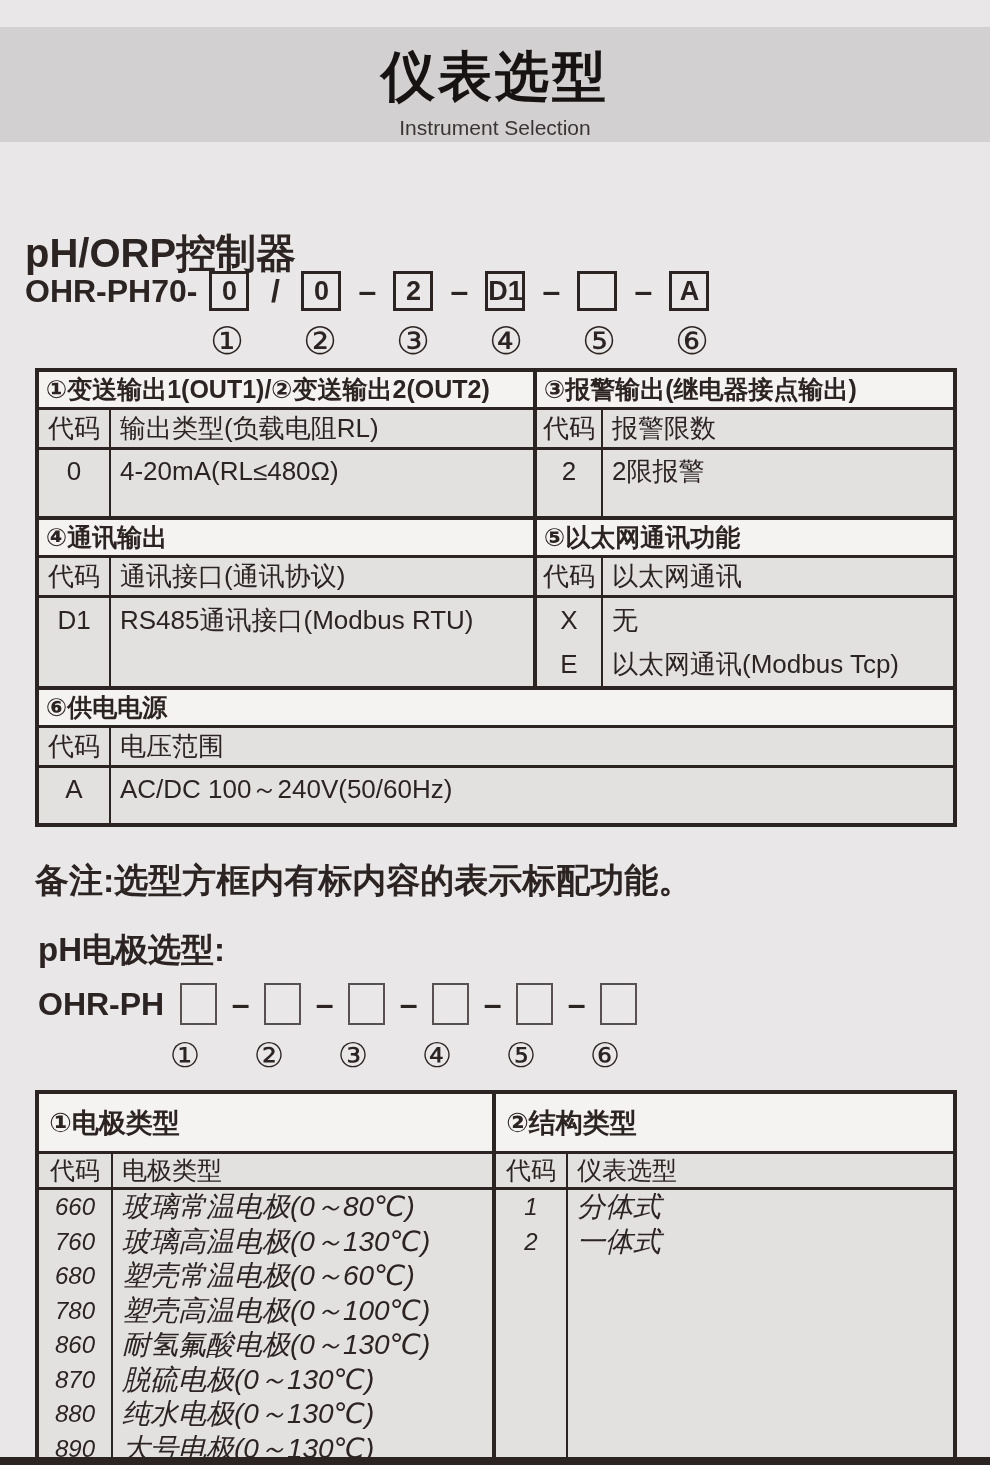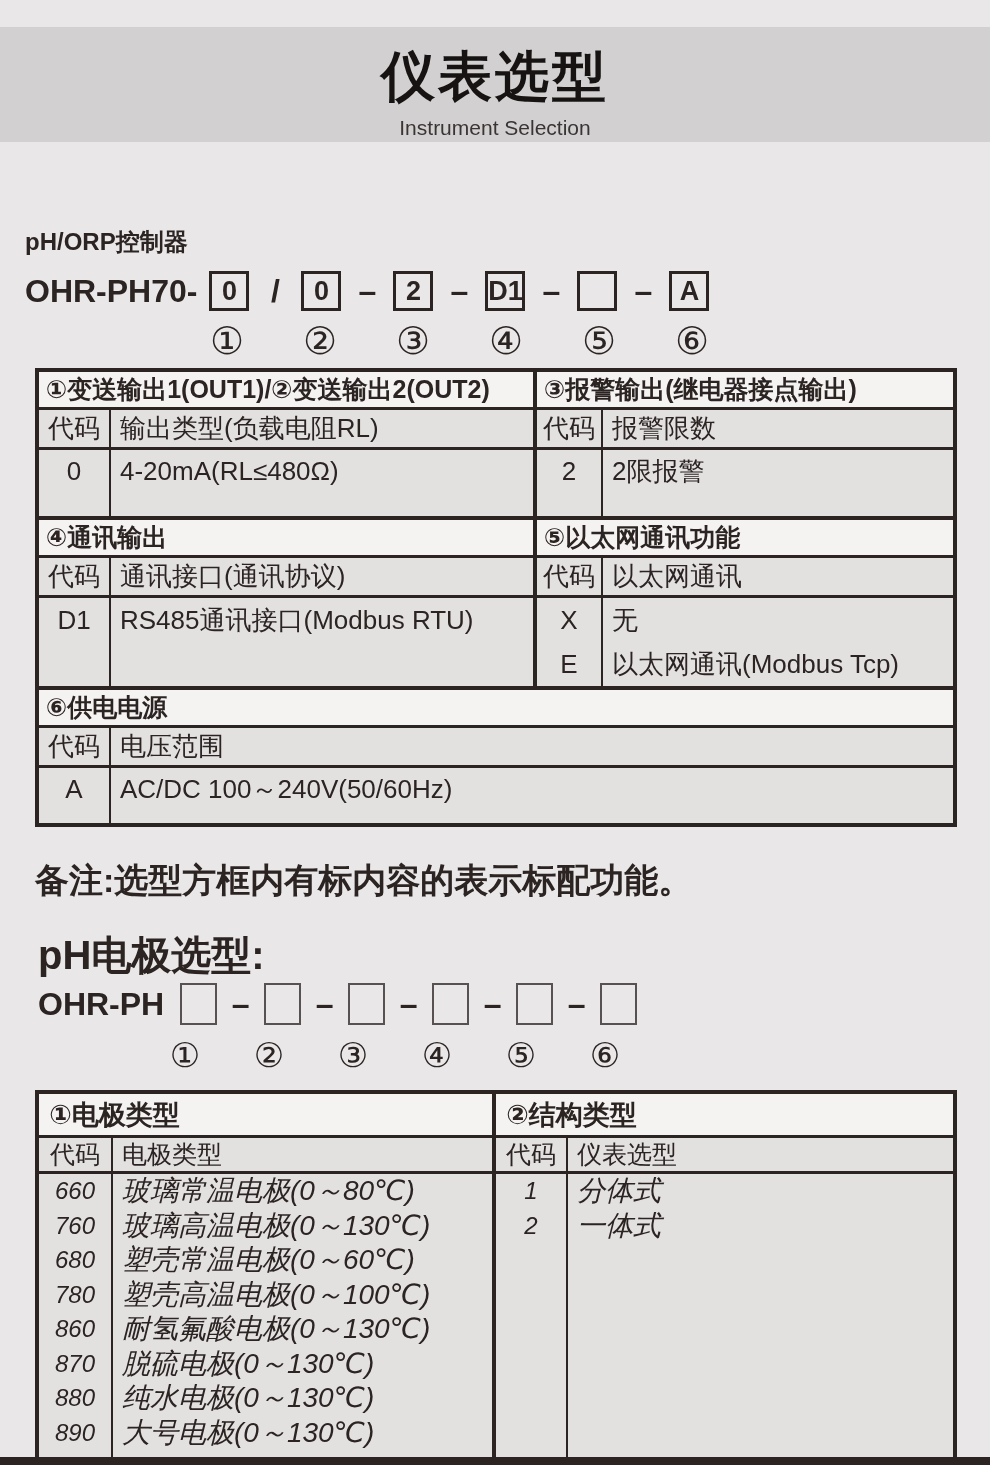--- a/index.html
+++ b/index.html
@@ -13,22 +13,22 @@
   html,body{background:#fff;}
   body{font-family:"Liberation Sans","DejaVu Sans",sans-serif;color:var(--ink);}
   .page{position:relative;width:990px;height:1465px;background:var(--page-bg);overflow:hidden;}
 
   
   .title-band{position:absolute;left:0;top:27px;width:990px;height:115px;background:var(--band-bg);text-align:center;}
   .title-cn{margin-top:14px;font-size:54px;font-weight:700;letter-spacing:3px;color:#161312;}
   .title-en{margin-top:2px;font-size:21px;color:#3a3534;}
 
   
-  .ctrl-heading{position:absolute;left:25px;top:226px;font-size:24px;font-weight:700;}
-  .elec-heading{position:absolute;left:38px;top:928px;font-size:40px;font-weight:700;}
+  .ctrl-heading{position:absolute;left:25px;top:226px;font-size:40px;font-weight:700;}
+  .elec-heading{position:absolute;left:38px;top:928px;font-size:33px;font-weight:700;}
   .note{position:absolute;left:35px;top:858px;font-size:34px;font-weight:700;}
 
   
   .model-line{position:absolute;display:flex;align-items:center;}
   .model-line-1{left:25px;top:268px;height:46px;}
   .model-line-2{left:38px;top:981px;height:46px;}
   .model-prefix{font-size:32px;font-weight:700;letter-spacing:0;}
   .model-line-1 .model-prefix{margin-right:12px;}
   .model-line-2 .model-prefix{margin-right:16px;}
   .code-box{display:flex;align-items:center;justify-content:center;font-weight:700;}
@@ -52,21 +52,21 @@
   .tbl2{top:1090px;height:380px;border-bottom:none;}
   .sec{display:flex;align-items:stretch;}
   .sep-h{height:4px;background:var(--ink);}
   .panel{display:flex;flex-direction:column;}
   .panel-div{border-right:4px solid var(--ink);}
   .w-left1{width:498px;}
   .w-left2{width:457px;}
   .panel-grow{flex:1;min-width:0;}
   .sec-title{height:38px;background:var(--hdr-bg);border-bottom:3px solid var(--ink);
              display:flex;align-items:center;padding:0 7px;font-weight:700;font-size:25px;white-space:nowrap;}
-  .tbl2 .sec-title{height:44px;font-size:27px;padding:1px 10px;}
+  .tbl2 .sec-title{height:60px;font-size:27px;padding:1px 10px;}
   .colhdr{border-bottom:3px solid var(--ink);display:flex;align-items:stretch;font-size:26px;height:40px;}
   .tbl2 .colhdr{height:36px;font-size:25px;}
   .code-h{display:flex;align-items:center;justify-content:center;border-right:2px solid var(--ink);flex:none;}
   .desc-h{display:flex;align-items:center;padding-left:9px;white-space:nowrap;}
   .data{display:flex;align-items:stretch;}
   .code-col{flex:none;border-right:2px solid var(--ink);text-align:center;}
   .desc-col{flex:1;min-width:0;padding-left:9px;}
   .cw72{width:72px;} .cw66{width:66px;} .cw74{width:74px;}
   .ln{white-space:nowrap;overflow:hidden;}
   .tbl1 .ln{line-height:42px;font-size:26px;}

